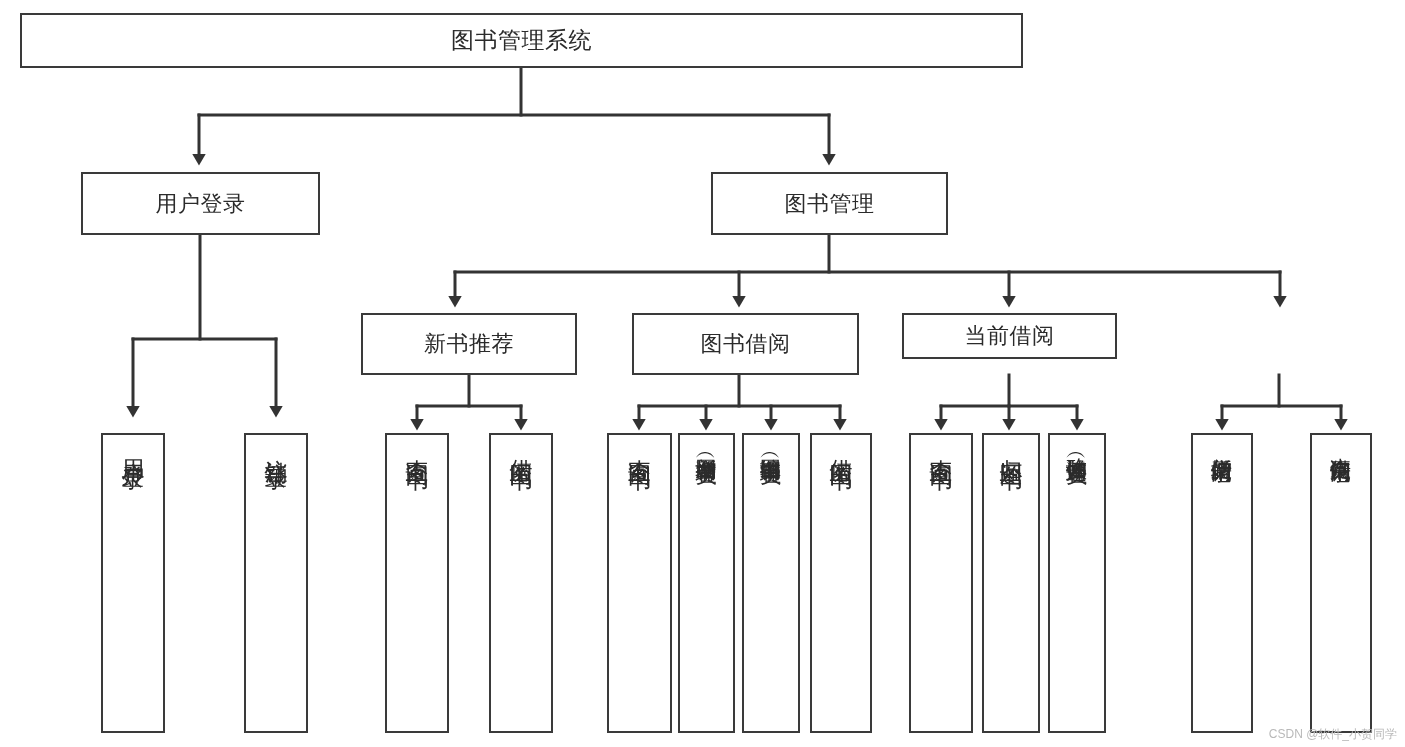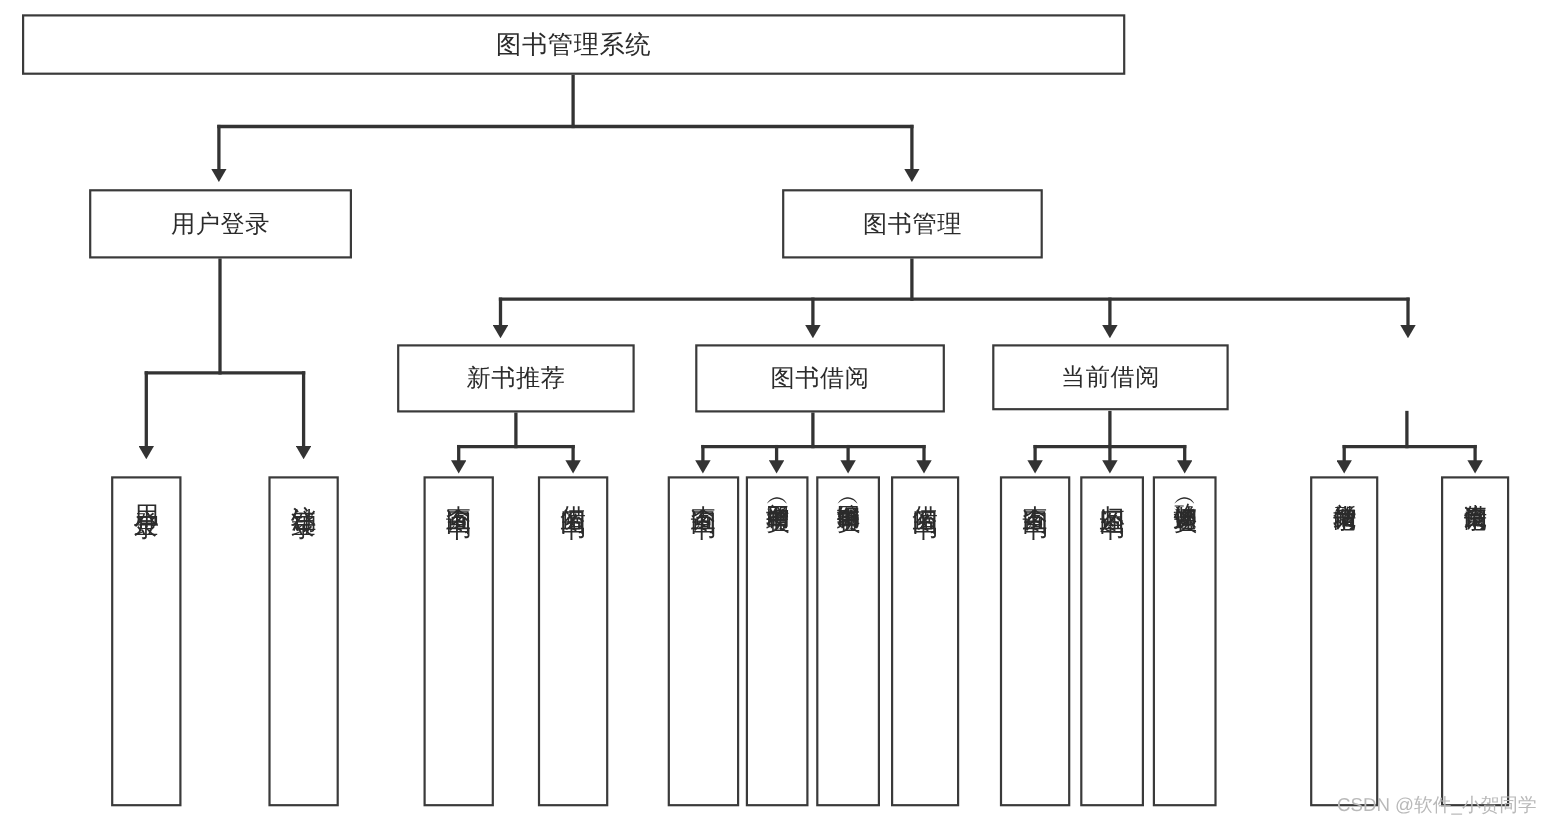--- a/index.html
+++ b/index.html
@@ -66,21 +66,21 @@
     white-space: nowrap;
   }
   .node.vert.tight .label {
     font-size: 21px;
     letter-spacing: 1px;
   }
   .watermark {
     position: absolute;
     right: 8px;
     bottom: 4px;
-    font-size: 17px;
+    font-size: 12px;
     color: #b9b9b9;
     white-space: nowrap;
     user-select: none;
   }
 </style>
 </head>
 <body>
 
 <div id="canvas">
 
@@ -146,21 +146,21 @@
   <div class="node horiz" style="left:711px; top:172px; width:237px; height:63px;">
     <span class="label">图书管理</span>
   </div>
 
   <div class="node horiz" style="left:361px; top:313px; width:216px; height:62px;">
     <span class="label">新书推荐</span>
   </div>
   <div class="node horiz" style="left:632px; top:313px; width:227px; height:62px;">
     <span class="label">图书借阅</span>
   </div>
-  <div class="node horiz" style="left:902px; top:313px; width:215px; height:60px;">
+  <div class="node horiz" style="left:902px; top:313px; width:215px; height:46px;">
     <span class="label">当前借阅</span>
   </div>
 
   <div class="node vert" style="left:101px; top:433px; width:64px; height:300px;">
     <span class="label">用户登录</span>
   </div>
   <div class="node vert" style="left:244px; top:433px; width:64px; height:300px;">
     <span class="label">注销登录</span>
   </div>
 

